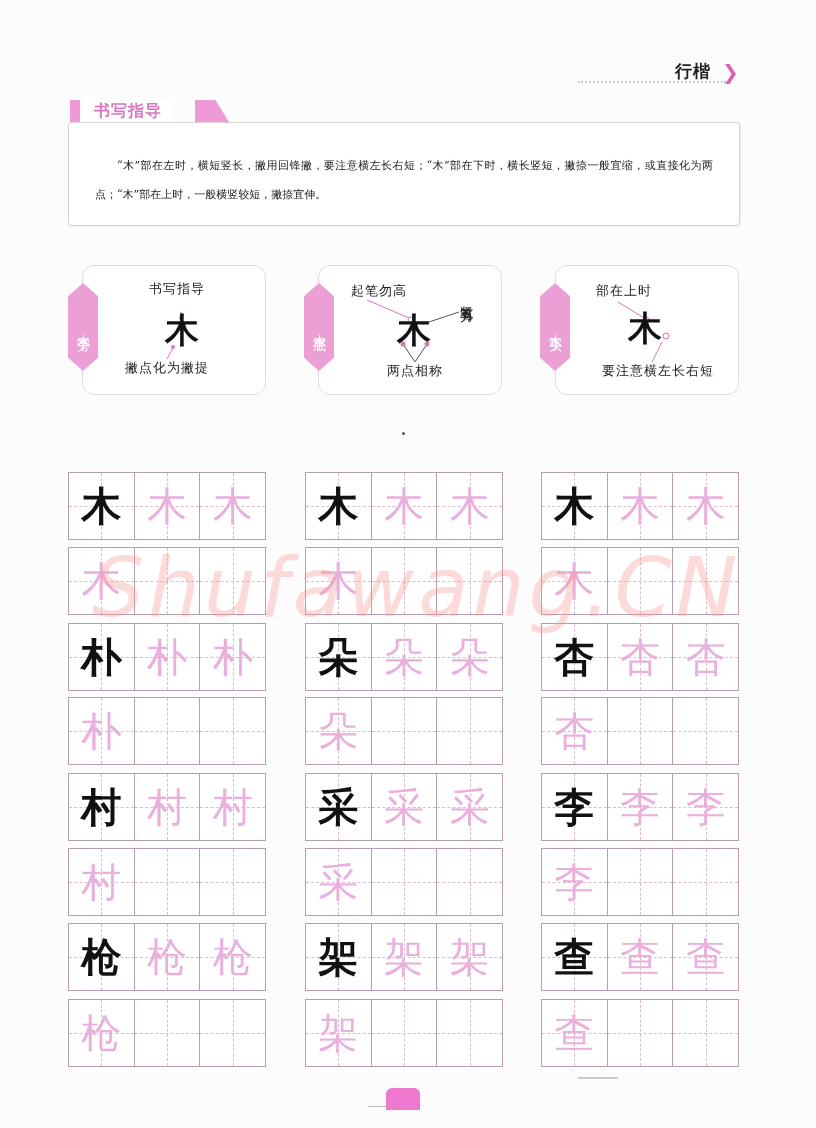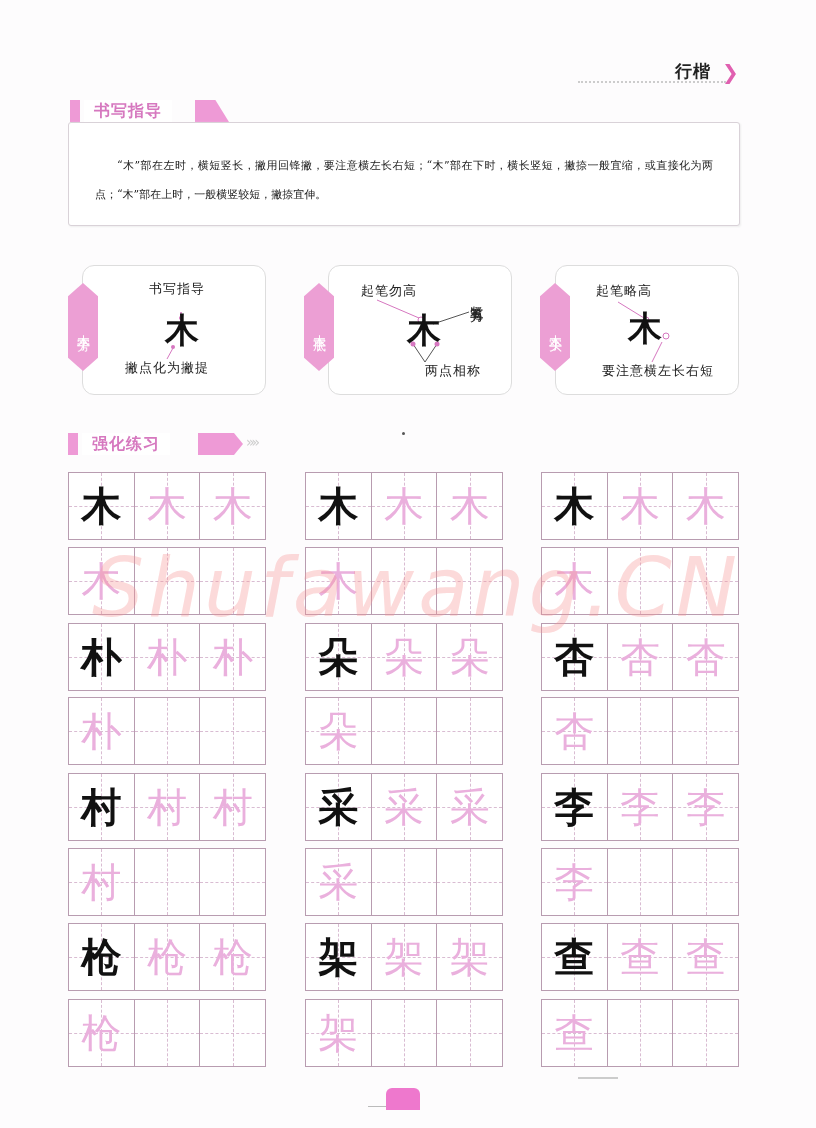--- a/index.html
+++ b/index.html
@@ -22,21 +22,21 @@
   .banner1 .blk-r { left: 125px; width: 34px; clip-path: polygon(0 0, 60% 0, 100% 100%, 0 100%); }
   .banner2 { left: 68px; top: 433px; width: 200px; }
   .banner2 .blk-r { left: 130px; width: 45px; clip-path: polygon(0 0, 80% 0, 100% 50%, 80% 100%, 0 100%); }
   .banner2 .arrows { position: absolute; left: 178px; top: 1px; font-size: 14px; color: #ccc; font-family: "DejaVu Sans", sans-serif; letter-spacing: -3px; }
 
   
   .guide-box { position: absolute; left: 68px; top: 122px; width: 672px; height: 104px; border: 1px solid #d9d2d8; border-radius: 3px; background: #fff; box-shadow: 1px 1px 2px #eee; padding: 28px 26px 0 26px; font-size: 11px; line-height: 29px; color: #222; text-indent: 2em; text-align: justify; }
 
   
   .card { position: absolute; top: 265px; width: 184px; height: 130px; border: 1px solid #ddd; border-radius: 12px; background: #fff; }
-  .card1 { left: 82px; } .card2 { left: 328px; } .card3 { left: 555px; }
+  .card1 { left: 82px; } .card2 { left: 318px; } .card3 { left: 555px; }
   .tab { position: absolute; top: 283px; width: 30px; height: 88px; background: #ec9fd4; clip-path: polygon(50% 0, 100% 15%, 100% 85%, 50% 100%, 0 85%, 0 15%); color: #fff; font-size: 13px; font-family: "DejaVu Sans", sans-serif; writing-mode: vertical-rl; text-align: center; line-height: 30px; letter-spacing: 2px; display: flex; align-items: center; justify-content: center; }
   .tab1 { left: 68px; } .tab2 { left: 304px; } .tab3 { left: 540px; }
   .card .note { position: absolute; font-size: 13px; color: #222; white-space: nowrap; letter-spacing: 1px; }
   .card .note.v { writing-mode: vertical-rl; line-height: 14px; }
   .card .glyph { position: absolute; font-size: 34px; color: #111; font-weight: bold; font-family: "DejaVu Serif", serif; }
   .card svg { position: absolute; left: 0; top: 0; }
 
   
   .grid { position: absolute; width: 198px; height: 68px; border: 1.5px solid #b89cb0; display: flex; background: #fff; }
   .cell { position: relative; flex: 1; height: 100%; border-left: 1.5px solid #b89cb0; }
@@ -92,43 +92,37 @@
       <circle cx="92" cy="54" r="3" fill="none" stroke="#d677c0"></circle>
       <line x1="104" y1="58" x2="140" y2="46" stroke="#555" stroke-width="1"></line>
       <line x1="84" y1="78" x2="96" y2="96" stroke="#555" stroke-width="1"></line>
       <line x1="108" y1="78" x2="96" y2="96" stroke="#555" stroke-width="1"></line>
       <circle cx="84" cy="78" r="2.5" fill="#d677c0"></circle>
       <circle cx="108" cy="78" r="2.5" fill="#d677c0"></circle>
     </svg>
     <div class="note" style="left:32px;top:16px;">起笔勿高</div>
     <div class="glyph" style="left:78px;top:42px;">木</div>
     <div class="note v" style="left:140px;top:30px;">竖笔有力</div>
-    <div class="note" style="left:68px;top:96px;margin-left:28px;">两点相称</div>
+    <div class="note" style="left:68px;top:96px;">两点相称</div>
   </div>
   <div class="tab tab2">木字底</div>
 
   <div class="card card3">
     <svg width="184" height="130">
       <line x1="62" y1="36" x2="88" y2="52" stroke="#d677c0" stroke-width="1"></line>
       <circle cx="90" cy="54" r="3" fill="none" stroke="#d677c0"></circle>
       <circle cx="110" cy="70" r="3" fill="none" stroke="#d677c0"></circle>
       <line x1="106" y1="76" x2="96" y2="96" stroke="#d677c0" stroke-width="1"></line>
     </svg>
-    <div class="note" style="left:40px;top:16px;">起笔略高</div>
+    <div class="note" style="left:40px;top:16px;">部在上时</div>
     <div class="glyph" style="left:72px;top:40px;">木</div>
     <div class="note" style="left:46px;top:96px;">要注意横左长右短</div>
   </div>
   <div class="tab tab3">木字头</div>
 
-  <div class="banner banner2">
-    <div class="blk-l"></div>
-    <div class="label">强化练习</div>
-    <div class="blk-r"></div>
-    <div class="arrows">»»</div>
-  </div>
   <div class="dot"></div>
 
   <div id="grids">
       <div class="grid" style="left: 68px; top: 472px;">
         <div class="cell">
           <span class="ch model">木</span>
         </div>
         <div class="cell">
           <span class="ch trace">木</span>
         </div>

